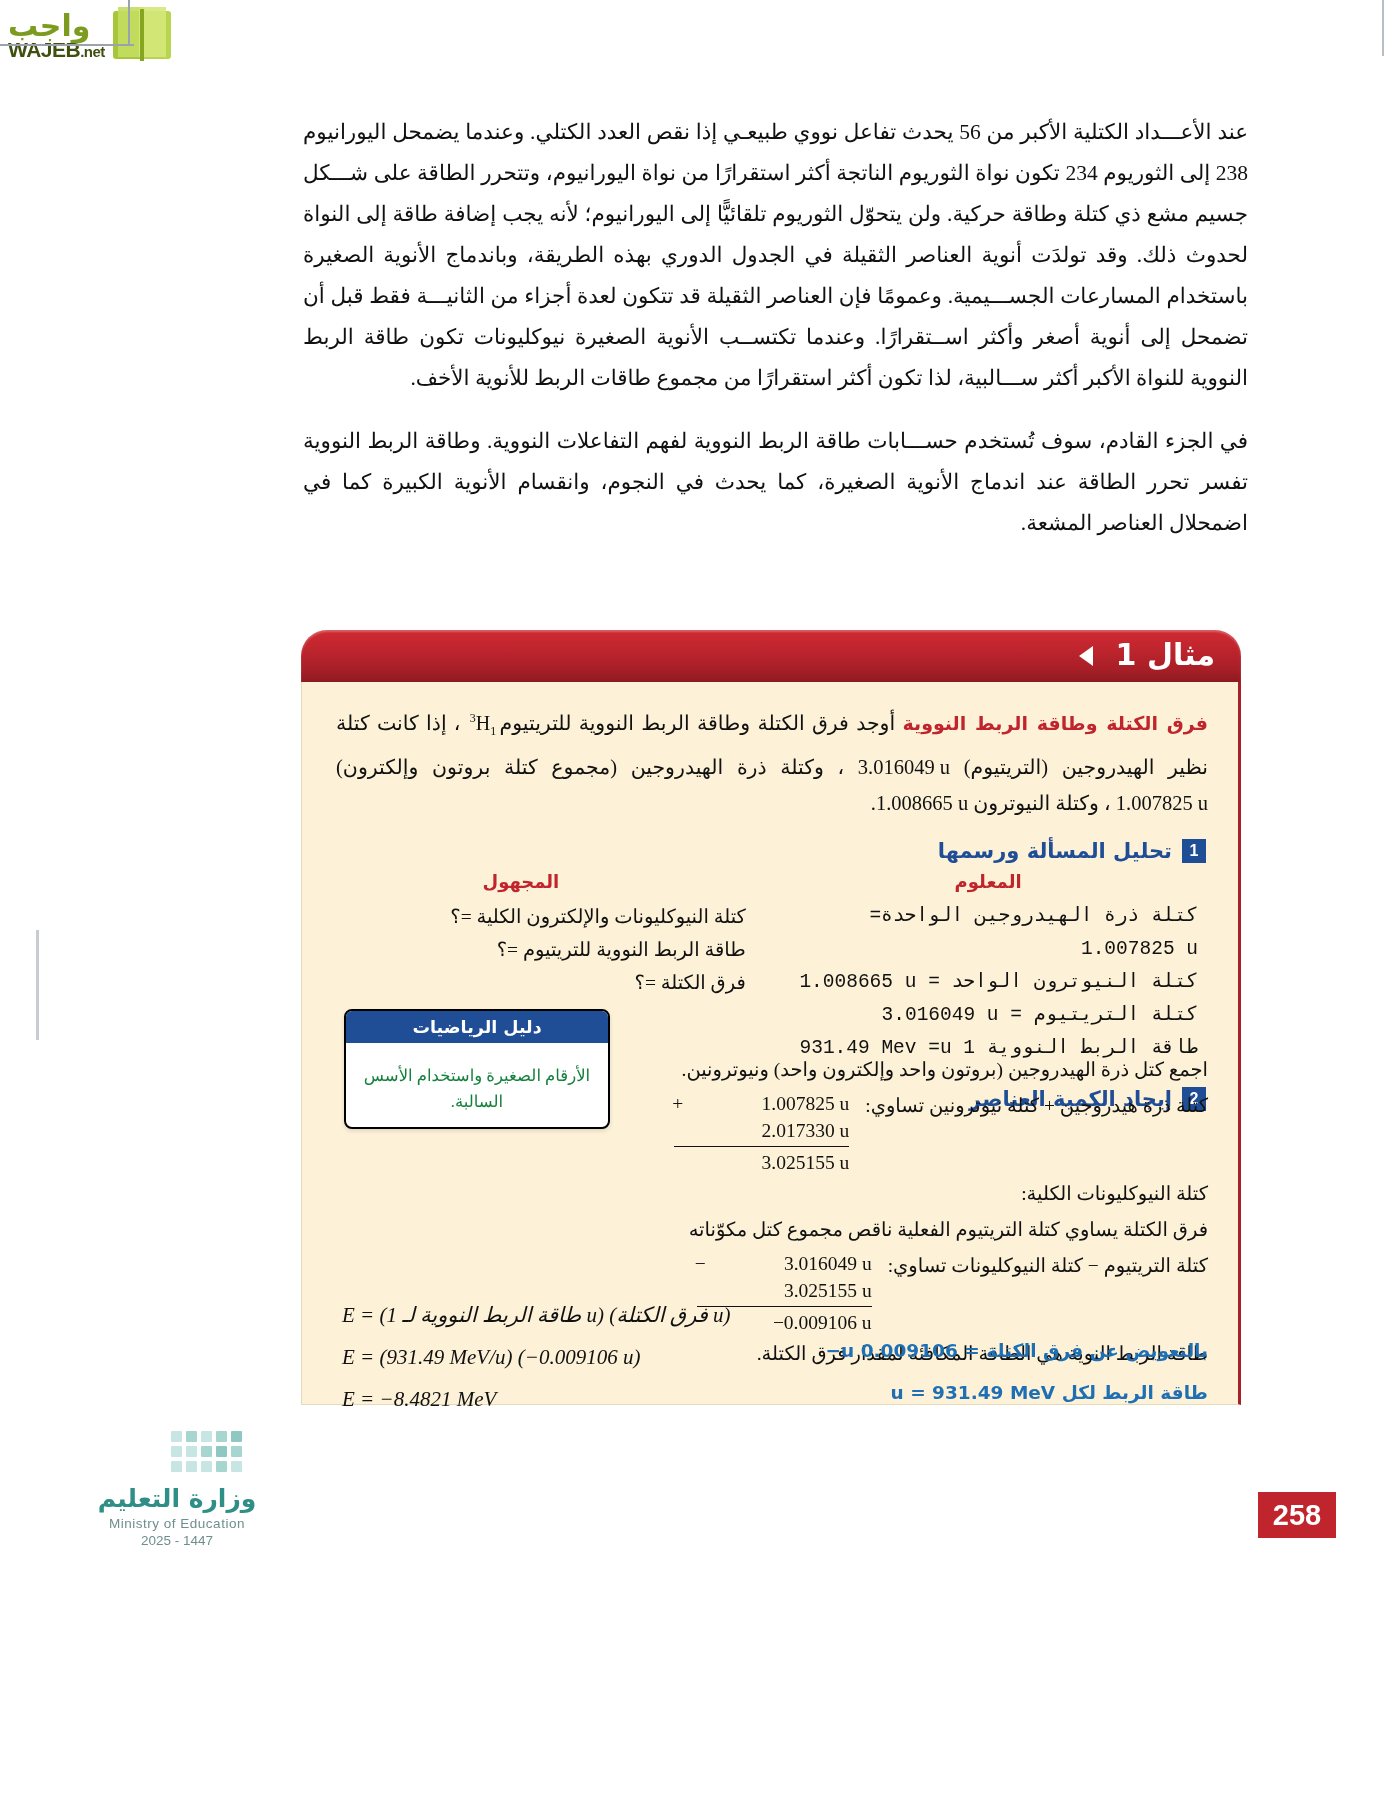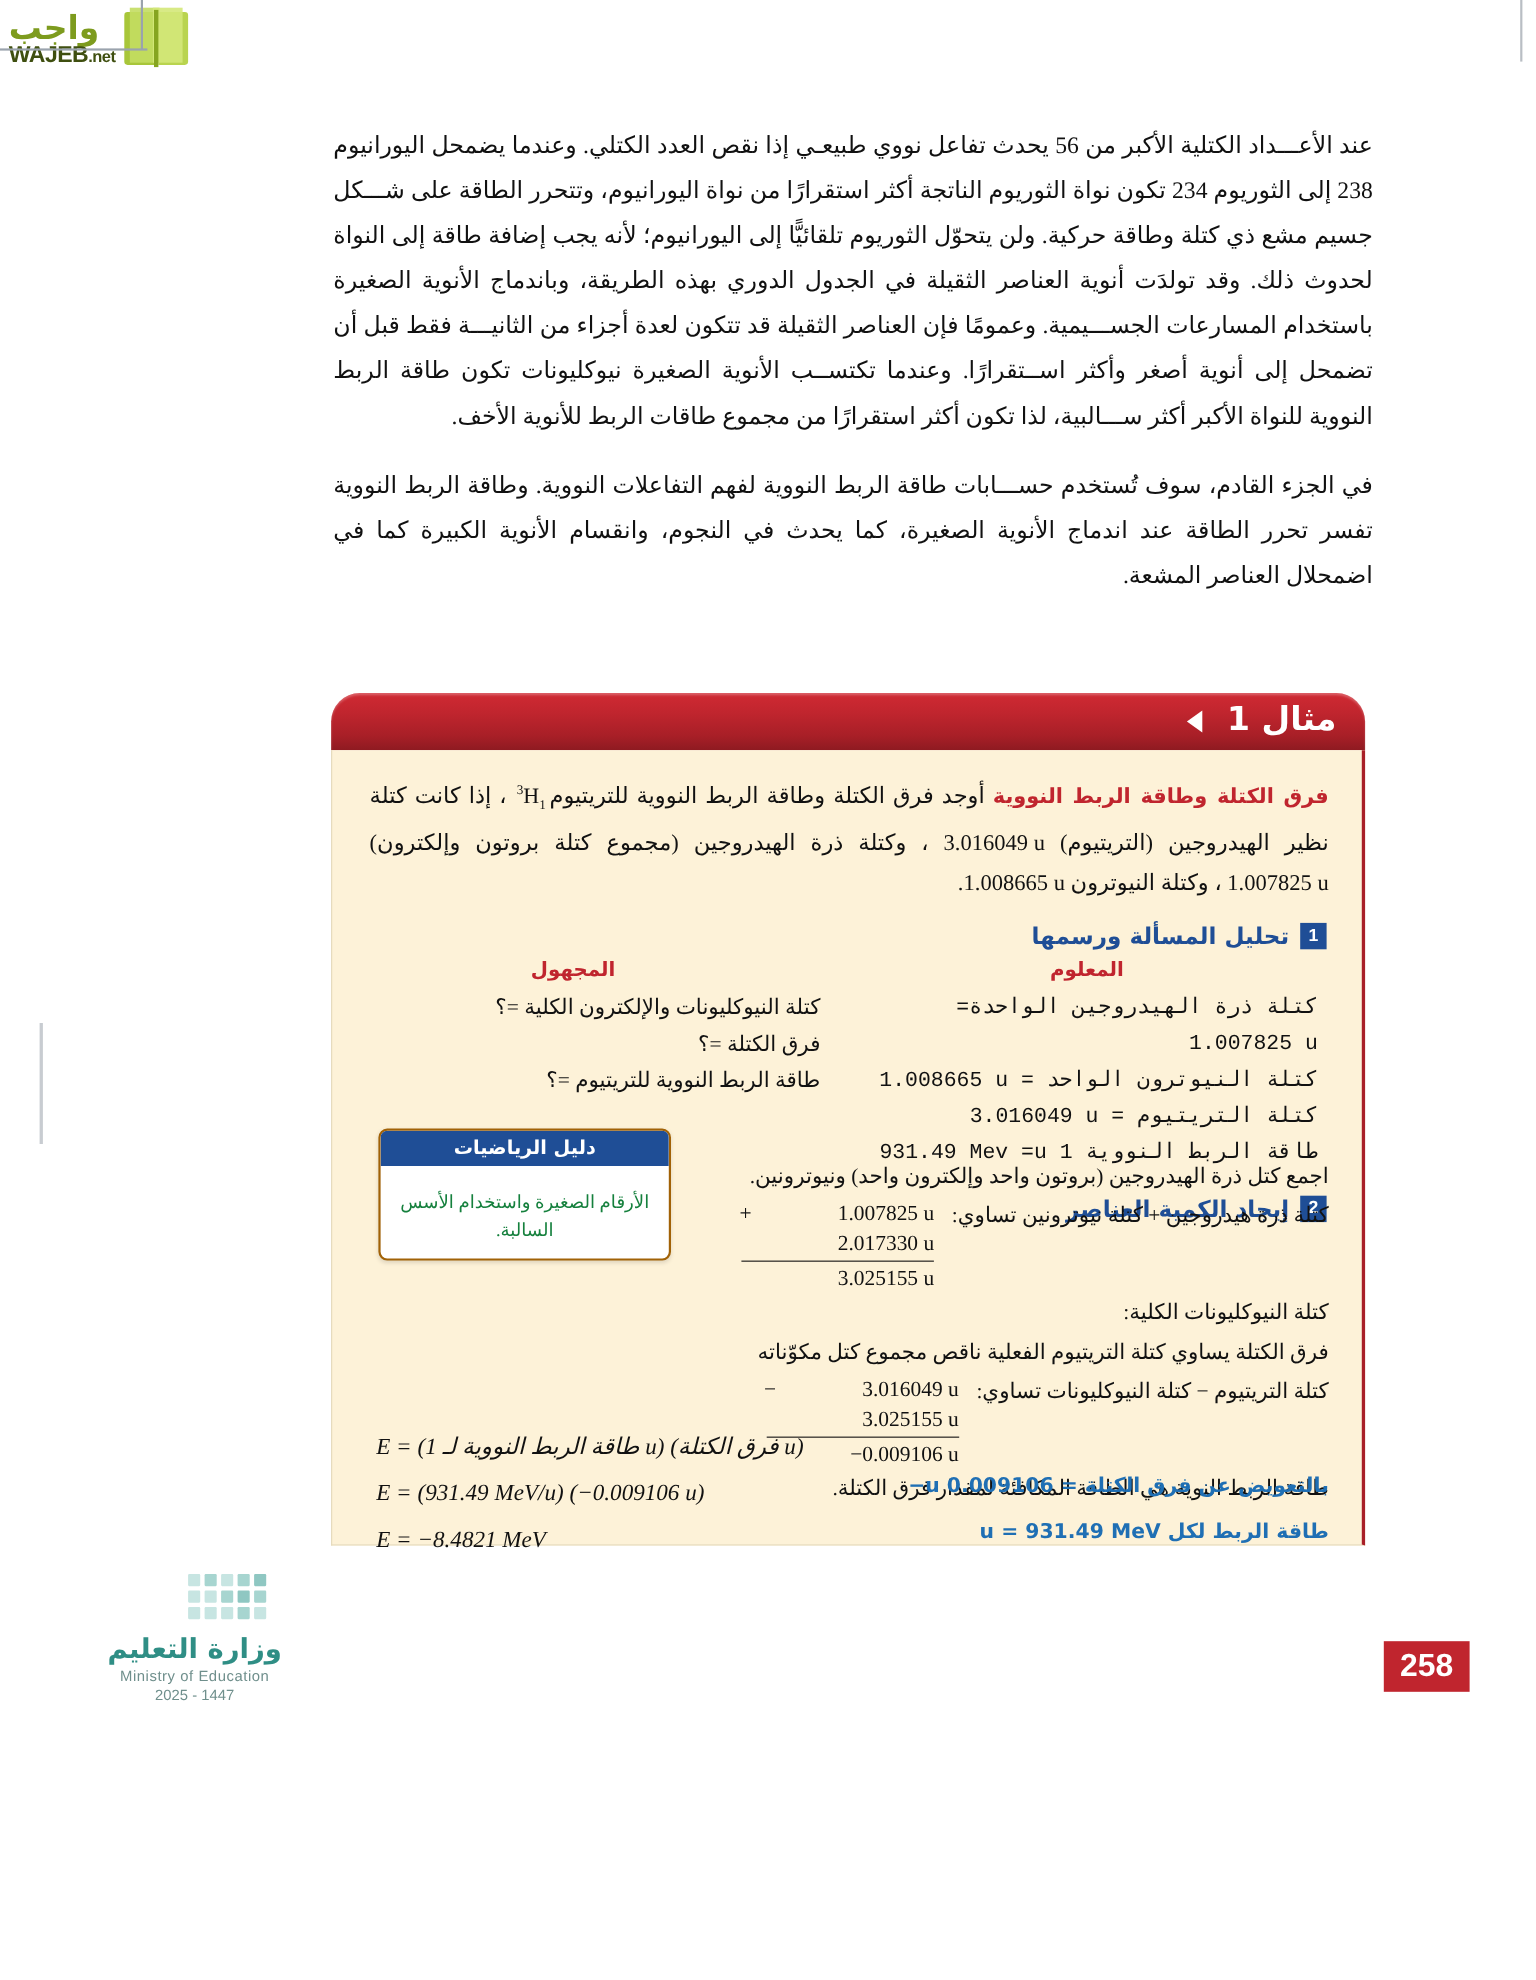--- a/index.html
+++ b/index.html
@@ -212,24 +212,24 @@
     direction: rtl;
     text-align: right;
   }
   .ku-col.known .ku-line { padding-right: 10px; font-family: Liberation Mono, monospace; }
   .ku-col.unknown .ku-line { text-align: right; }
   .ltr { direction: ltr; unicode-bidi: embed; display: inline-block; }
 
   
   .math-guide {
     position: absolute;
-    top: 344px;
+    top: 327px;
     left: 42px;
     width: 262px;
-    border: 2px solid #a16207;
+    border: 2px solid #000000;
     border-radius: 8px;
     background: #ffffff;
     overflow: hidden;
     box-shadow: 0 2px 4px rgba(0,0,0,.12);
   }
   .math-guide-head {
     background: #1f4e96;
     color: #fff;
     font-size: 17.5px;
     font-weight: bold;
@@ -484,22 +484,22 @@
         <div class="ku-col known">
           <div class="ku-head">المعلوم</div>
           <div class="ku-line"><span>كتلة ذرة الهيدروجين الواحدة=</span> <span class="ltr">1.007825 u</span></div>
           <div class="ku-line"><span>كتلة النيوترون الواحد =</span> <span class="ltr">1.008665 u</span></div>
           <div class="ku-line"><span>كتلة التريتيوم =</span> <span class="ltr">3.016049 u</span></div>
           <div class="ku-line"><span>طاقة الربط النووية 1 u=</span> <span class="ltr">931.49 Mev</span></div>
         </div>
         <div class="ku-col unknown">
           <div class="ku-head">المجهول</div>
           <div class="ku-line">كتلة النيوكليونات والإلكترون الكلية =؟</div>
+          <div class="ku-line">طاقة الربط النووية للتريتيوم =؟</div>
           <div class="ku-line">فرق الكتلة =؟</div>
-          <div class="ku-line">طاقة الربط النووية للتريتيوم =؟</div>
         </div>
       </div>
 
       <div class="step-head" style="margin-top:22px;">
         <span class="step-num">2</span>
         <span class="step-title">إيجاد الكمية العناصر</span>
       </div>
 
       <div class="math-guide">
         <div class="math-guide-head">دليل الرياضيات</div>

